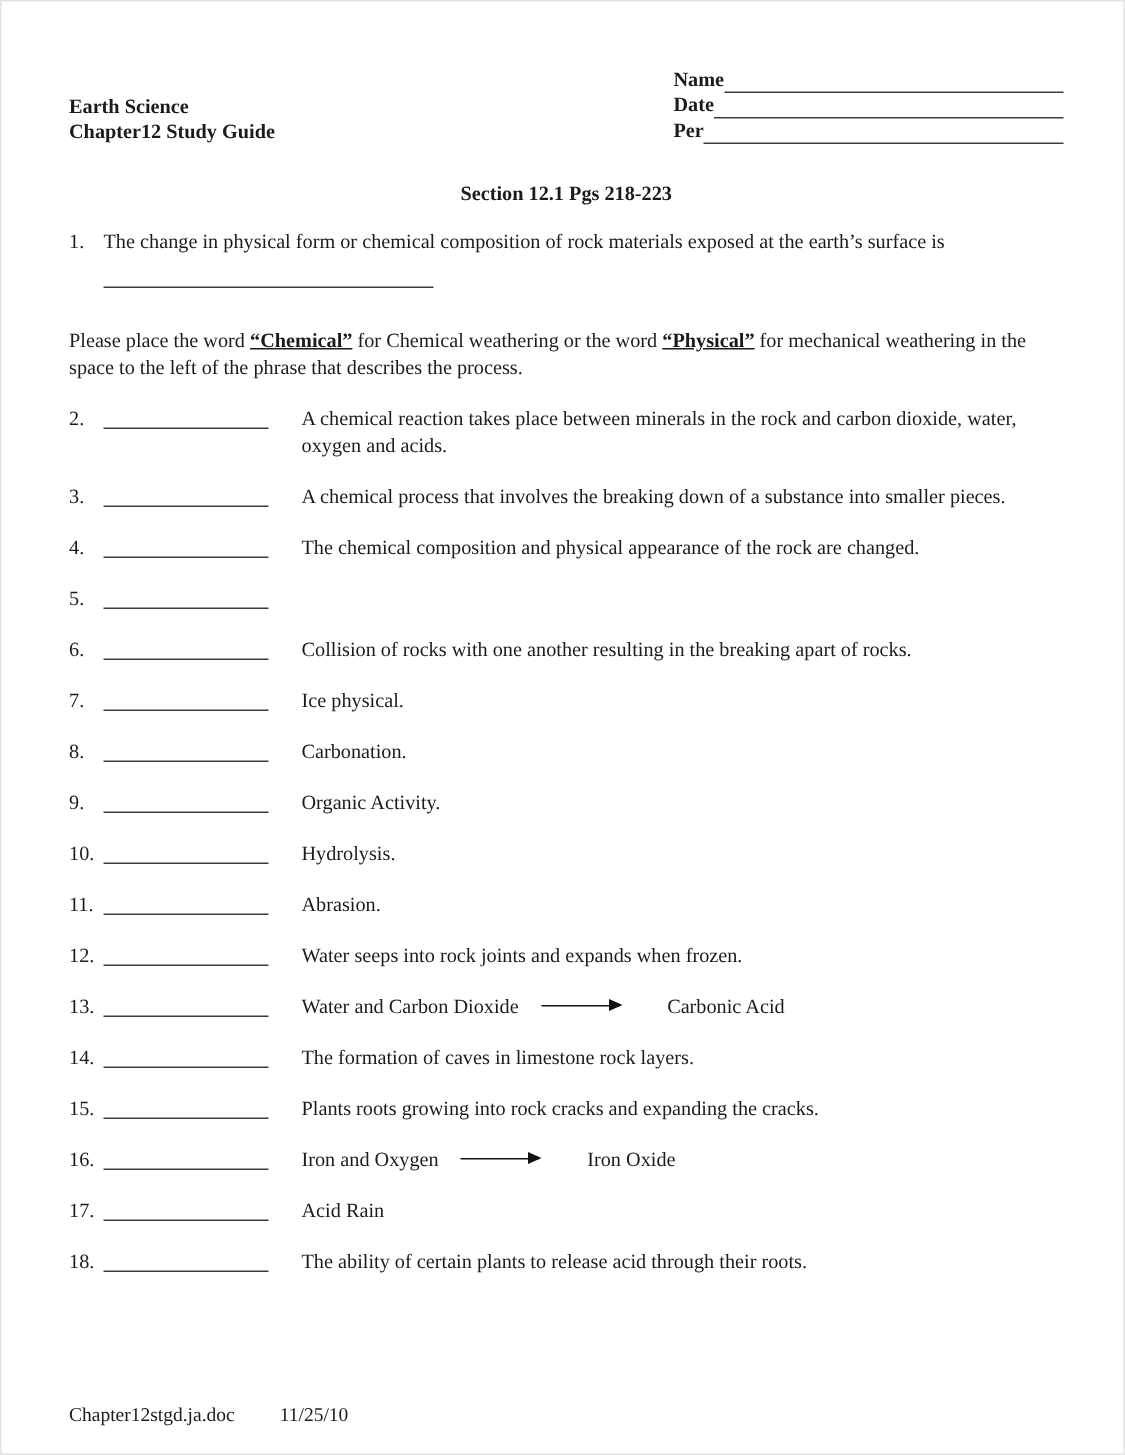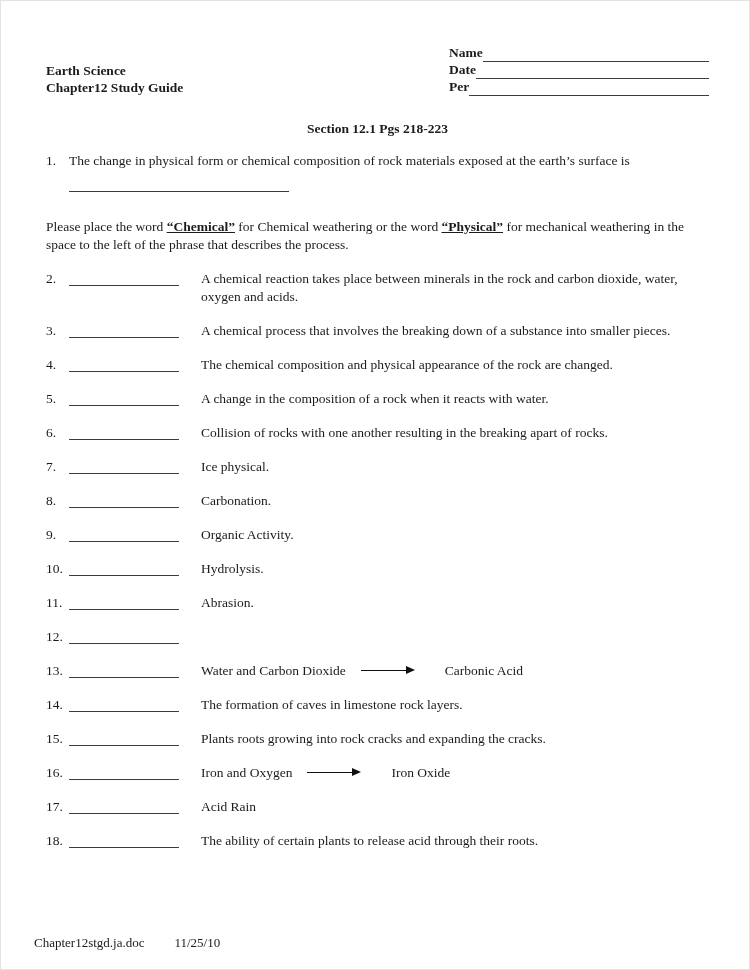--- a/index.html
+++ b/index.html
@@ -65,21 +65,21 @@
     right: -2px;
     top: -3.6px;
     width: 0; height: 0;
     border-left: 9px solid #111;
     border-top: 4.5px solid transparent;
     border-bottom: 4.5px solid transparent;
   }
   
   .footer {
     position: absolute;
-    left: 33px;
+    left: 45px;
     bottom: 17px;
     display: flex;
     gap: 30px;
     font-size: 13px;
   }
 </style>
 </head>
 <body>
 
 <div class="page">
@@ -132,21 +132,20 @@
 
     <div class="q-row">
       <span class="q-num">4.</span>
       <span class="q-blank"></span>
       <span class="q-text">The chemical composition and physical appearance of the rock are changed.</span>
     </div>
 
     <div class="q-row">
       <span class="q-num">5.</span>
       <span class="q-blank"></span>
-      <span class="q-text">A change in the composition of a rock when it reacts with water.</span>
     </div>
 
     <div class="q-row">
       <span class="q-num">6.</span>
       <span class="q-blank"></span>
       <span class="q-text">Collision of rocks with one another resulting in the breaking apart of rocks.</span>
     </div>
 
     <div class="q-row">
       <span class="q-num">7.</span>
@@ -174,20 +173,21 @@
 
     <div class="q-row">
       <span class="q-num">11.</span>
       <span class="q-blank"></span>
       <span class="q-text">Abrasion.</span>
     </div>
 
     <div class="q-row">
       <span class="q-num">12.</span>
       <span class="q-blank"></span>
+      <span class="q-text">Water seeps into rock joints and expands when frozen.</span>
     </div>
 
     <div class="q-row">
       <span class="q-num">13.</span>
       <span class="q-blank"></span>
       <span class="q-text"><span>Water and Carbon Dioxide</span><span class="arrow"></span><span>Carbonic Acid</span></span>
     </div>
 
     <div class="q-row">
       <span class="q-num">14.</span>

